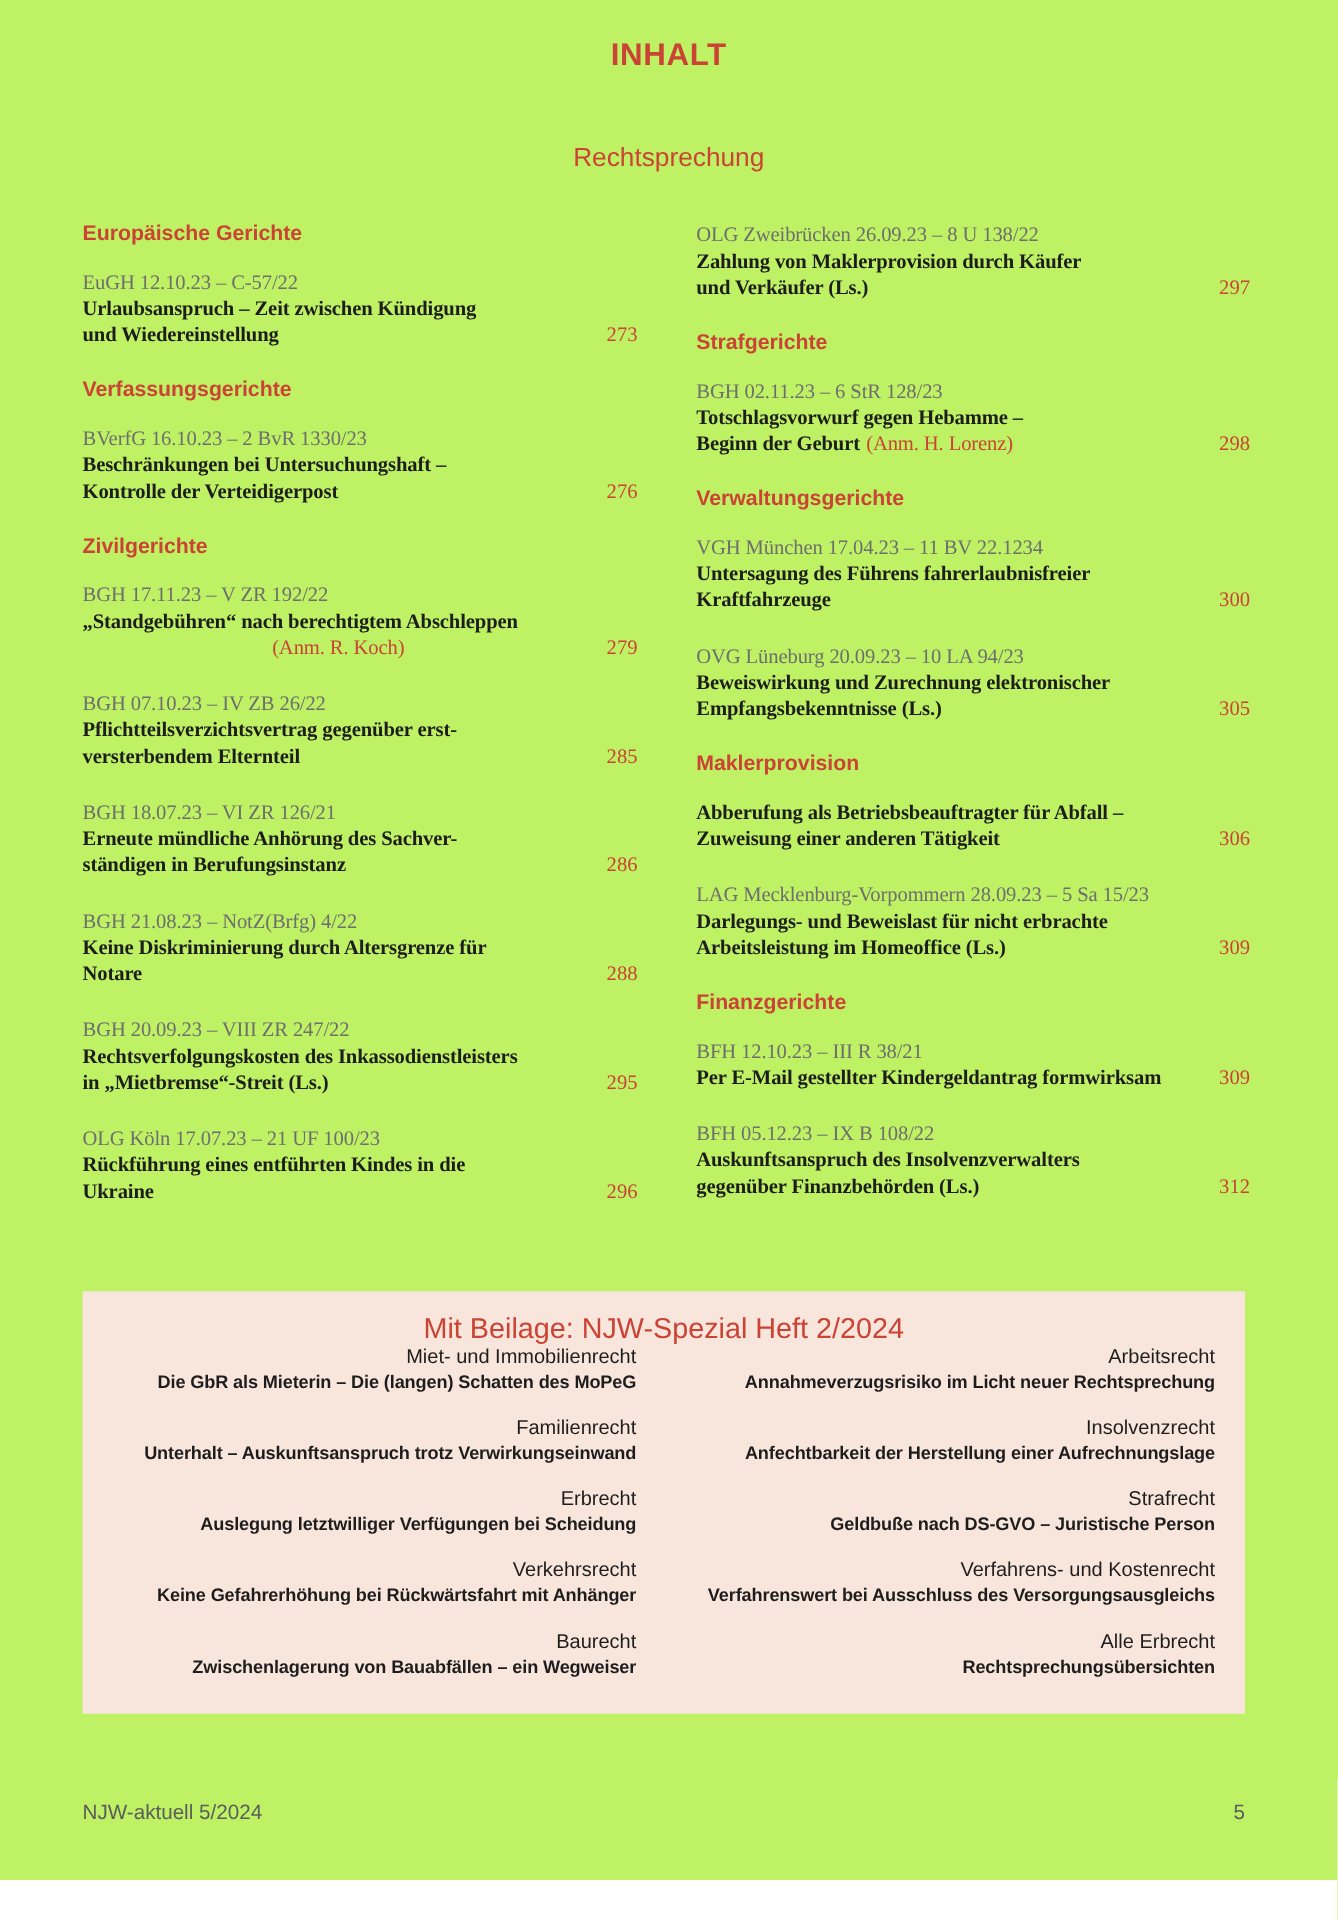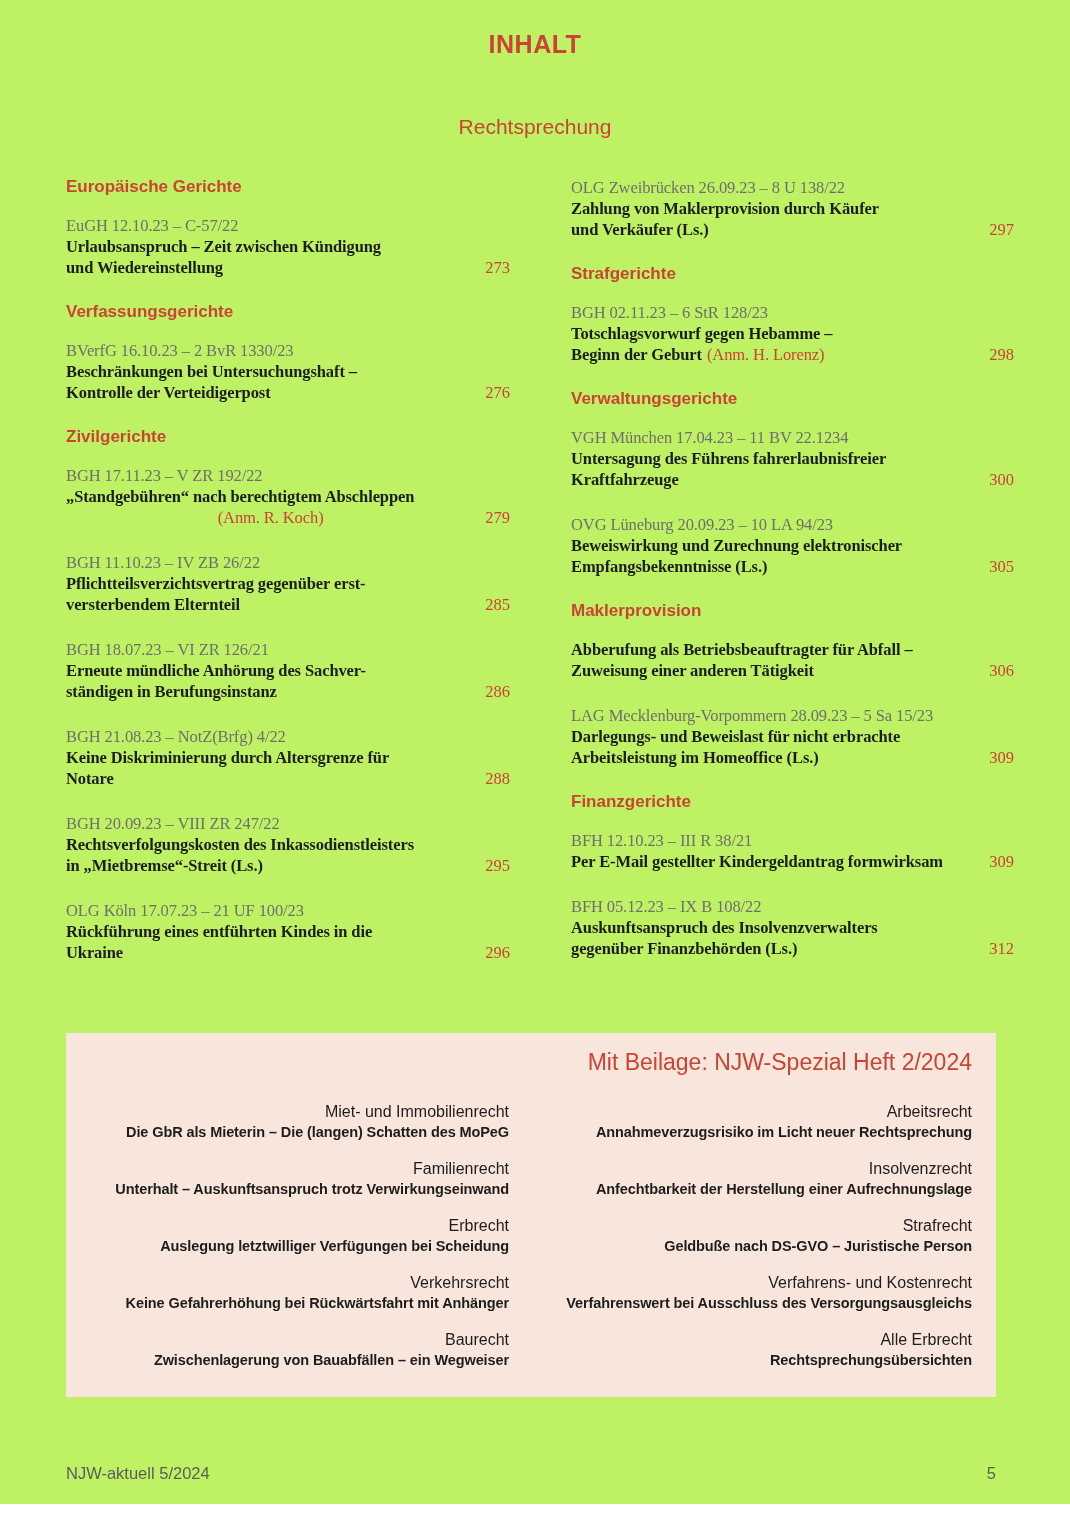--- a/index.html
+++ b/index.html
@@ -31,21 +31,21 @@
     text-align:center;
     font-size:21px;
     font-weight:normal;
     color:var(--red);
   }
   .columns{
     margin-top:38px;
     padding-left:66px;
     display:grid;
     grid-template-columns:444px 443px;
-    column-gap:61px;
+    column-gap:47px;
   }
   .col-heading{
     font-size:17px;
     font-weight:bold;
     color:var(--red);
     margin:16px 0 18px 0;
   }
   .col > .col-heading:first-child{margin-top:0;}
   .entry{margin-bottom:24px;font-family:Liberation Serif, serif;}
   .ref{
@@ -76,25 +76,24 @@
     color:var(--red);
     margin-left:10px;
     white-space:nowrap;
   }
   .beilage{
     margin:46px 74px 0 66px;
     background:var(--box-bg);
     padding:16px 24px 28px 24px;
   }
   .beilage-title{
-    text-align:right;
+    text-align:center;
     font-size:23px;
     font-weight:normal;
     color:var(--red);
-    margin-bottom:26px;
   }
   .beilage-cols{
     display:grid;
     grid-template-columns:1fr 1fr;
     column-gap:44px;
   }
   .bitem{margin-bottom:18px;text-align:right;}
   .bitem:last-child{margin-bottom:0;}
   .bcat{
     font-size:16px;
@@ -108,21 +107,21 @@
     line-height:17px;
     font-weight:bold;
     color:var(--ink);
     white-space:nowrap;
     letter-spacing:-.1px;
   }
   .footer{
     position:absolute;
     left:66px;
     right:74px;
-    bottom:21px;
+    bottom:44px;
     display:flex;
     justify-content:space-between;
     font-size:16.5px;
     color:var(--footer-gray);
   }
 </style>
 </head>
 <body>
 
 <div class="page">
@@ -167,21 +166,21 @@
         <div class="title-row">
           <div class="title">
             <span class="tline">„Standgebühren“ nach berechtigtem Abschleppen</span>
             <span class="tline annot">(Anm. R. Koch)</span>
           </div>
           <div class="pagenum">279</div>
         </div>
       </div>
 
       <div class="entry">
-        <div class="ref">BGH 11.10.23 – IV ZB 26/22</div>
+        <div class="ref">BGH 07.10.23 – IV ZB 26/22</div>
         <div class="title-row">
           <div class="title">
             <span class="tline">Pflichtteilsverzichtsvertrag gegenüber erst-</span>
             <span class="tline">versterbendem Elternteil</span>
           </div>
           <div class="pagenum">285</div>
         </div>
       </div>
 
       <div class="entry">

